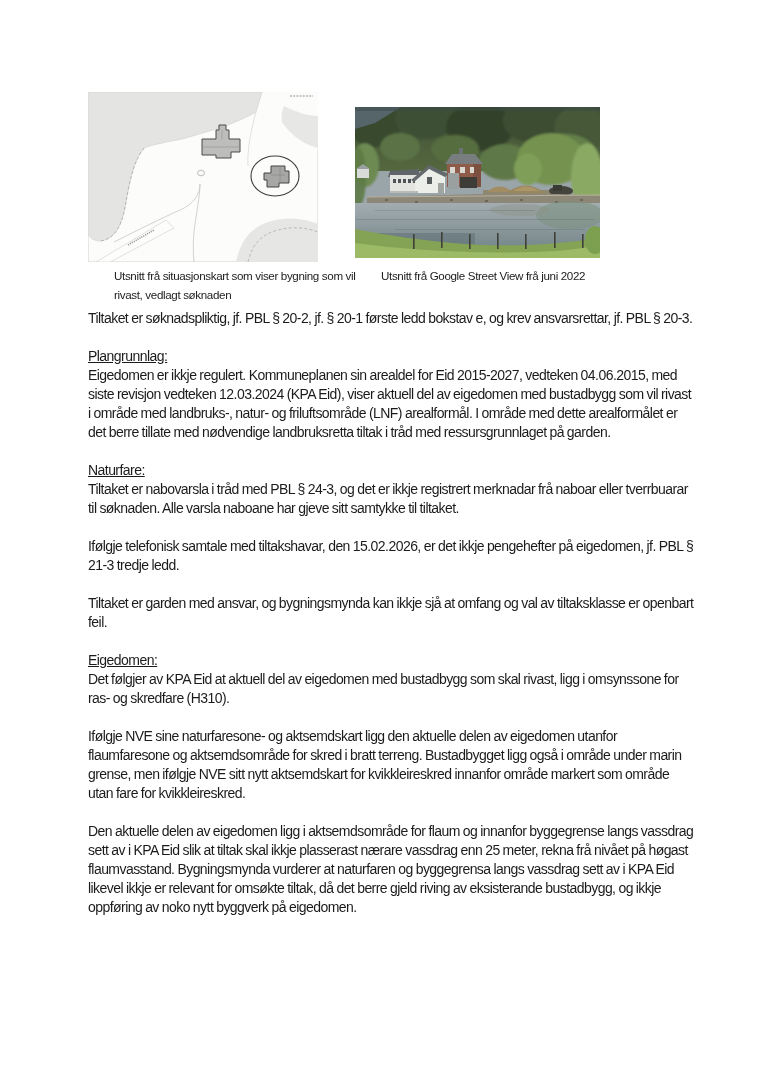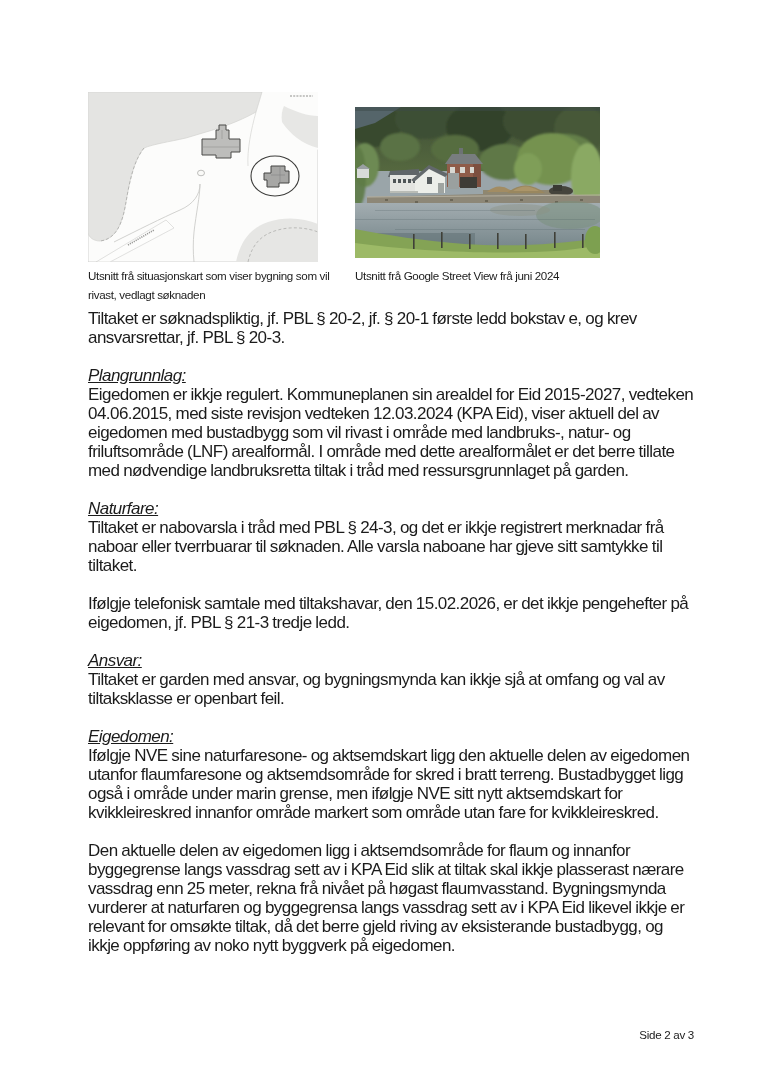--- a/index.html
+++ b/index.html
@@ -3,27 +3,27 @@
 <meta charset="utf-8">
 <style>
   html,body{margin:0;padding:0;background:#ffffff;}
   .page{position:relative;width:764px;height:1080px;background:#ffffff;overflow:hidden;
         font-family:"Liberation Sans",sans-serif;color:#1b1b1b;}
   .fig{position:absolute;}
   .fig svg{display:block;}
   .fig-map{left:88px;top:92px;width:230px;height:170px;}
   .fig-photo{left:355px;top:107px;width:245px;height:151px;}
   .caption{position:absolute;top:266px;font-size:11.6px;line-height:19px;
-           letter-spacing:-0.35px;color:#1b1b1b;}
+           letter-spacing:-0.35px;color:#1b1b1b;margin-left:26px;}
   .caption-map{left:88px;width:268px;}
   .caption-photo{left:355px;white-space:nowrap;}
   .body-text{position:absolute;left:88px;top:309px;width:606px;
-             font-size:17px;line-height:19px;letter-spacing:-0.55px;word-spacing:-0.4px;}
+             font-size:14px;line-height:19px;letter-spacing:-0.55px;word-spacing:-0.4px;}
   .body-text p{margin:0 0 19px 0;}
-  .body-text h3{margin:0;font-size:inherit;font-weight:normal;text-decoration:underline;font-style:italic;}
+  .body-text h3{margin:0;font-size:inherit;font-weight:normal;text-decoration:underline;}
   .footer{position:absolute;left:88px;top:1028px;width:606px;text-align:right;
           font-size:11.6px;letter-spacing:-0.3px;color:#1b1b1b;}
 </style>
 </head>
 <body>
 
 <div class="page">
 
   <div class="fig fig-map">
     <svg viewBox="0 0 230 170" width="230" height="170">
@@ -180,43 +180,42 @@
         <rect x="170" y="127" width="1.6" height="15"></rect>
           <rect x="199" y="125" width="1.6" height="16"></rect>
         <rect x="227" y="127" width="1.6" height="14"></rect>
       </g>
       <path d="M0,151 L0,136 C50,143 120,147 180,145 C210,144 230,141 245,138 L245,151 Z" fill="#9dba67"></path>
       <ellipse cx="240" cy="133" rx="10" ry="14" fill="#7da050"></ellipse>
     </svg>
   </div>
 
   <div class="caption caption-map">Utsnitt frå situasjonskart som viser bygning som vil rivast, vedlagt søknaden</div>
-  <div class="caption caption-photo">Utsnitt frå Google Street View frå juni 2024</div>
+  <div class="caption caption-photo">Utsnitt frå Google Street View frå juni 2022</div>
 
   <div class="body-text">
     <p>Tiltaket er søknadspliktig, jf. PBL § 20-2, jf. § 20-1 første ledd bokstav e, og krev ansvarsrettar, jf. PBL § 20-3.</p>
 
     <section>
       <h3>Plangrunnlag:</h3>
       <p>Eigedomen er ikkje regulert. Kommuneplanen sin arealdel for Eid 2015-2027, vedteken 04.06.2015, med siste revisjon vedteken 12.03.2024 (KPA Eid), viser aktuell del av eigedomen med bustadbygg som vil rivast i område med landbruks-, natur- og friluftsområde (LNF) arealformål. I område med dette arealformålet er det berre tillate med nødvendige landbruksretta tiltak i tråd med ressursgrunnlaget på garden.</p>
     </section>
 
     <section>
       <h3>Naturfare:</h3>
       <p>Tiltaket er nabovarsla i tråd med PBL § 24-3, og det er ikkje registrert merknadar frå naboar eller tverrbuarar til søknaden. Alle varsla naboane har gjeve sitt samtykke til tiltaket.</p>
       <p>Ifølgje telefonisk samtale med tiltakshavar, den 15.02.2026, er det ikkje pengehefter på eigedomen, jf. PBL § 21-3 tredje ledd.</p>
     </section>
 
     <section>
-      <h3>Ansvar:</h3>
       <p>Tiltaket er garden med ansvar, og bygningsmynda kan ikkje sjå at omfang og val av tiltaksklasse er openbart feil.</p>
     </section>
 
     <section>
       <h3>Eigedomen:</h3>
+      <p>Det følgjer av KPA Eid at aktuell del av eigedomen med bustadbygg som skal rivast, ligg i omsynssone for ras- og skredfare (H310).</p>
       <p>Ifølgje NVE sine naturfaresone- og aktsemdskart ligg den aktuelle delen av eigedomen utanfor flaumfaresone og aktsemdsområde for skred i bratt terreng. Bustadbygget ligg også i område under marin grense, men ifølgje NVE sitt nytt aktsemdskart for kvikkleireskred innanfor område markert som område utan fare for kvikkleireskred.</p>
       <p>Den aktuelle delen av eigedomen ligg i aktsemdsområde for flaum og innanfor byggegrense langs vassdrag sett av i KPA Eid slik at tiltak skal ikkje plasserast nærare vassdrag enn 25 meter, rekna frå nivået på høgast flaumvasstand. Bygningsmynda vurderer at naturfaren og byggegrensa langs vassdrag sett av i KPA Eid likevel ikkje er relevant for omsøkte tiltak, då det berre gjeld riving av eksisterande bustadbygg, og ikkje oppføring av noko nytt byggverk på eigedomen.</p>
     </section>
   </div>
 
-  <div class="footer">Side 2 av 3</div>
 
 </div>
 
 </body></html>

